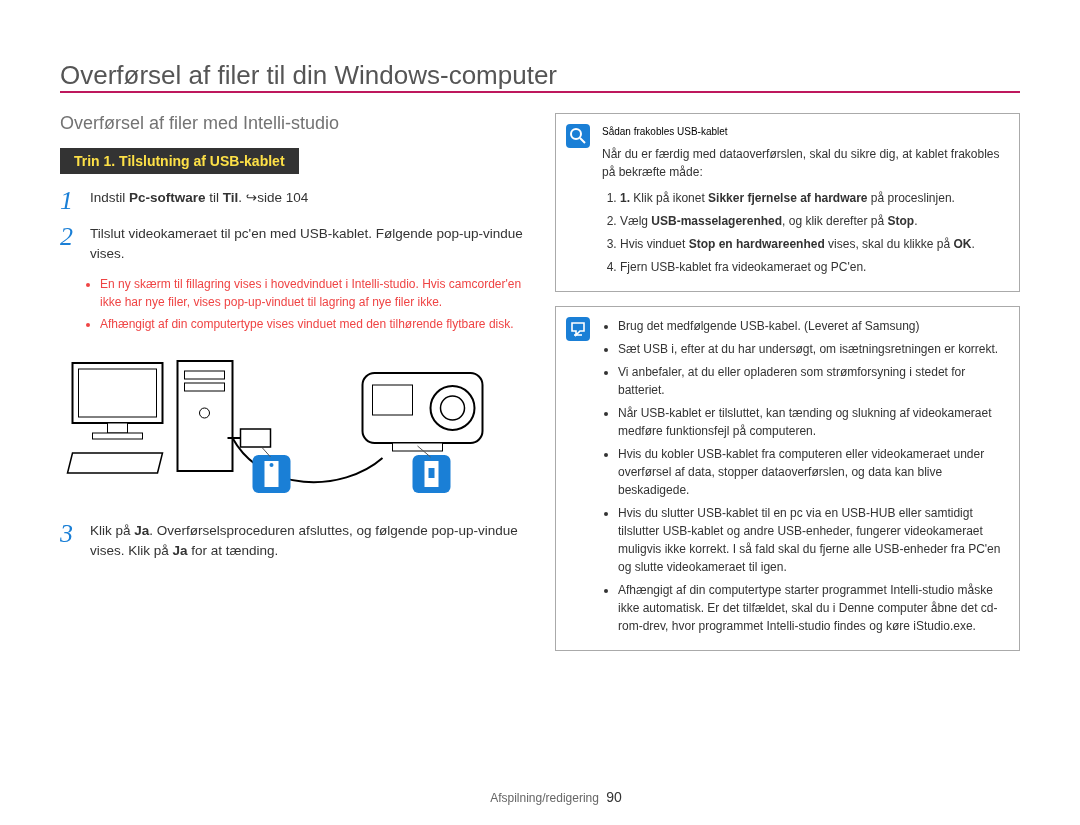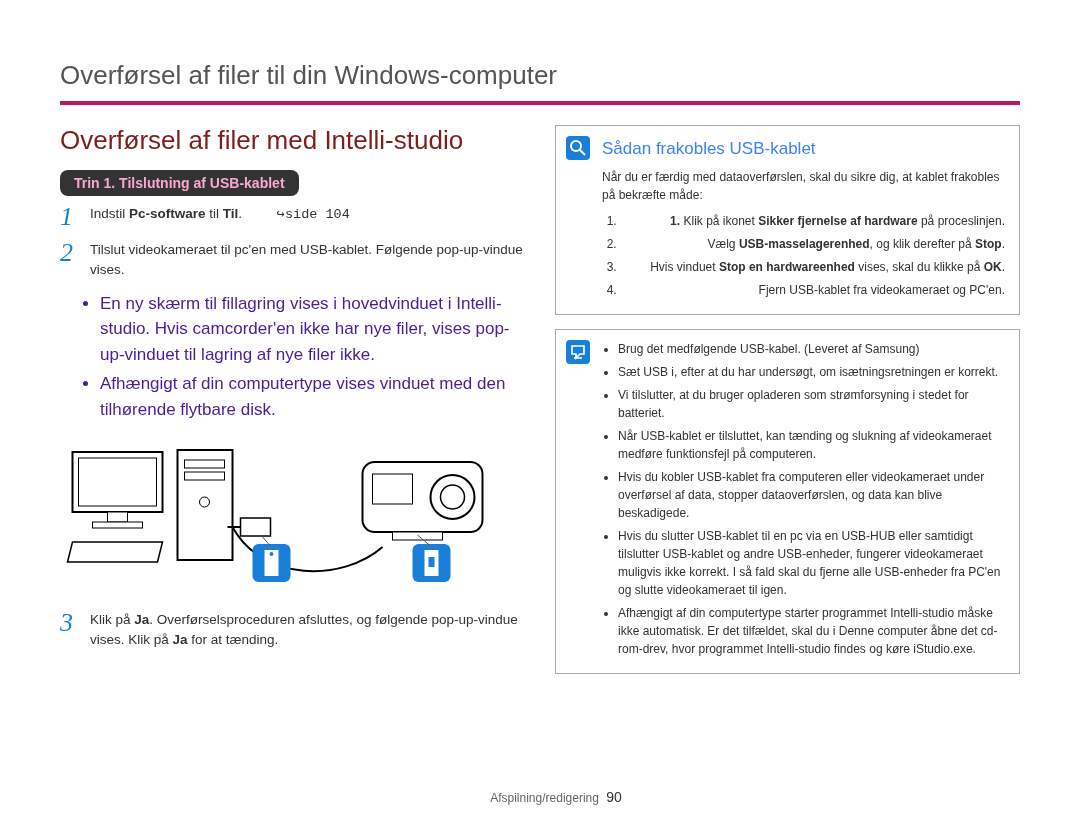--- a/index.html
+++ b/index.html
@@ -9,51 +9,50 @@
     height: 825px;
     background: #fff;
     color: #333;
     padding: 60px 60px 30px 60px;
     position: relative;
   }
   .page-title {
     font-size: 26px;
     color: #555;
     font-weight: 400;
-    border-bottom: 4px solid #be185d;
-    padding-bottom: 10px;
+    border-bottom: 2px solid #be185d;
     margin-bottom: 20px;
   }
   .columns {
     display: flex;
     gap: 30px;
   }
   .col-left { flex: 1; }
   .col-right { flex: 1; }
   .section-heading {
-    color: #7f1d1d;
-    font-size: 26px;
+    color: #737373;
+    font-size: 18px;
     font-weight: 400;
     margin-bottom: 14px;
   }
   .intro {
     font-size: 13px;
     color: #333;
     line-height: 1.45;
     margin-bottom: 18px;
   }
   .step-label {
     display: inline-block;
     background: #333;
-    color: #f9a8d4;
+    color: #fde047;
     font-size: 14px;
     font-weight: 700;
     padding: 5px 14px;
-    border-radius: 8px;
-    margin-bottom: 8px;
+    border-radius: 0;
+    margin-bottom: 14px;
   }
   .step {
     display: flex;
     gap: 10px;
     margin-bottom: 10px;
     font-size: 13.5px;
     line-height: 1.5;
   }
   .step-num {
     color: #1a7fd6;
@@ -62,23 +61,23 @@
     font-family: Georgia, serif;
     font-weight: 400;
     line-height: 1;
     min-width: 20px;
   }
   .step-body { flex: 1; }
   .step-body b { font-weight: 700; }
   .bullets {
     list-style: disc;
     padding-left: 40px;
-    font-size: 17px;
+    font-size: 12px;
     line-height: 1.5;
-    color: #4c1d95;
+    color: #ef4444;
     margin-bottom: 10px;
   }
   .bullets li { margin-bottom: 4px; }
   .illustration {
     width: 100%;
     height: 160px;
     margin: 10px 0 18px 0;
     display: flex;
     align-items: center;
     justify-content: center;
@@ -96,47 +95,47 @@
     position: absolute;
     left: 10px;
     top: 10px;
     width: 24px;
     height: 24px;
     display: flex;
     align-items: center;
     justify-content: center;
   }
   .note-sub-title {
-    color: #3b82f6;
-    font-size: 17px;
+    color: #000000;
+    font-size: 10px;
     margin-bottom: 6px;
   }
   .note-box ol {
     padding-left: 18px;
     margin-top: 8px;
   }
-  .note-box ol li { margin-bottom: 5px; text-align: right; }
+  .note-box ol li { margin-bottom: 5px; }
   .note-box ul {
     padding-left: 16px;
     list-style: disc;
   }
   .note-box ul li { margin-bottom: 5px; }
   .note-intro { margin-bottom: 6px; }
   .footer {
     position: absolute;
     bottom: 20px;
     left: 0;
     right: 0;
     text-align: center;
     font-size: 12px;
     color: #666;
     padding-left: 32px;
   }
   .footer .pg { font-size: 14px; color: #333; margin-left: 4px; }
-  .arrow-sym { font-family: Liberation Mono, monospace; margin-left: 31px; }
+  .arrow-sym { font-family: Liberation Sans, sans-serif; }
 </style>
 </head>
 <body>
 
 <div class="page-title">Overførsel af filer til din Windows-computer</div>
 
 <div class="columns">
 
   <div class="col-left">
     <div class="section-heading">Overførsel af filer med Intelli-studio</div>
@@ -230,21 +229,21 @@
       <div class="icon-slot">
         <svg width="24" height="24" viewBox="0 0 24 24">
           <rect x="0" y="0" width="24" height="24" rx="4" fill="#1a7fd6"></rect>
           <path d="M6 6 L18 6 L18 14 L14 14 L10 18 L10 14 L6 14 Z" fill="none" stroke="#fff" stroke-width="1.6"></path>
           <line x1="8" y1="18" x2="16" y2="18" stroke="#fff" stroke-width="1.6"></line>
         </svg>
       </div>
       <ul>
         <li>Brug det medfølgende USB-kabel. (Leveret af Samsung)</li>
         <li>Sæt USB i, efter at du har undersøgt, om isætningsretningen er korrekt.</li>
-        <li>Vi tilslutter, at du bruger opladeren som strømforsyning i stedet for batteriet.</li>
+        <li>Vi anbefaler, at du eller opladeren som strømforsyning i stedet for batteriet.</li>
         <li>Når USB-kablet er tilsluttet, kan tænding og slukning af videokameraet medføre funktionsfejl på computeren.</li>
         <li>Hvis du kobler USB-kablet fra computeren eller videokameraet under overførsel af data, stopper dataoverførslen, og data kan blive beskadigede.</li>
         <li>Hvis du slutter USB-kablet til en pc via en USB-HUB eller samtidigt tilslutter USB-kablet og andre USB-enheder, fungerer videokameraet muligvis ikke korrekt. I så fald skal du fjerne alle USB-enheder fra PC'en og slutte videokameraet til igen.</li>
         <li>Afhængigt af din computertype starter programmet Intelli-studio måske ikke automatisk. Er det tilfældet, skal du i Denne computer åbne det cd-rom-drev, hvor programmet Intelli-studio findes og køre iStudio.exe.</li>
       </ul>
     </div>
 
   </div>
 </div>
 

